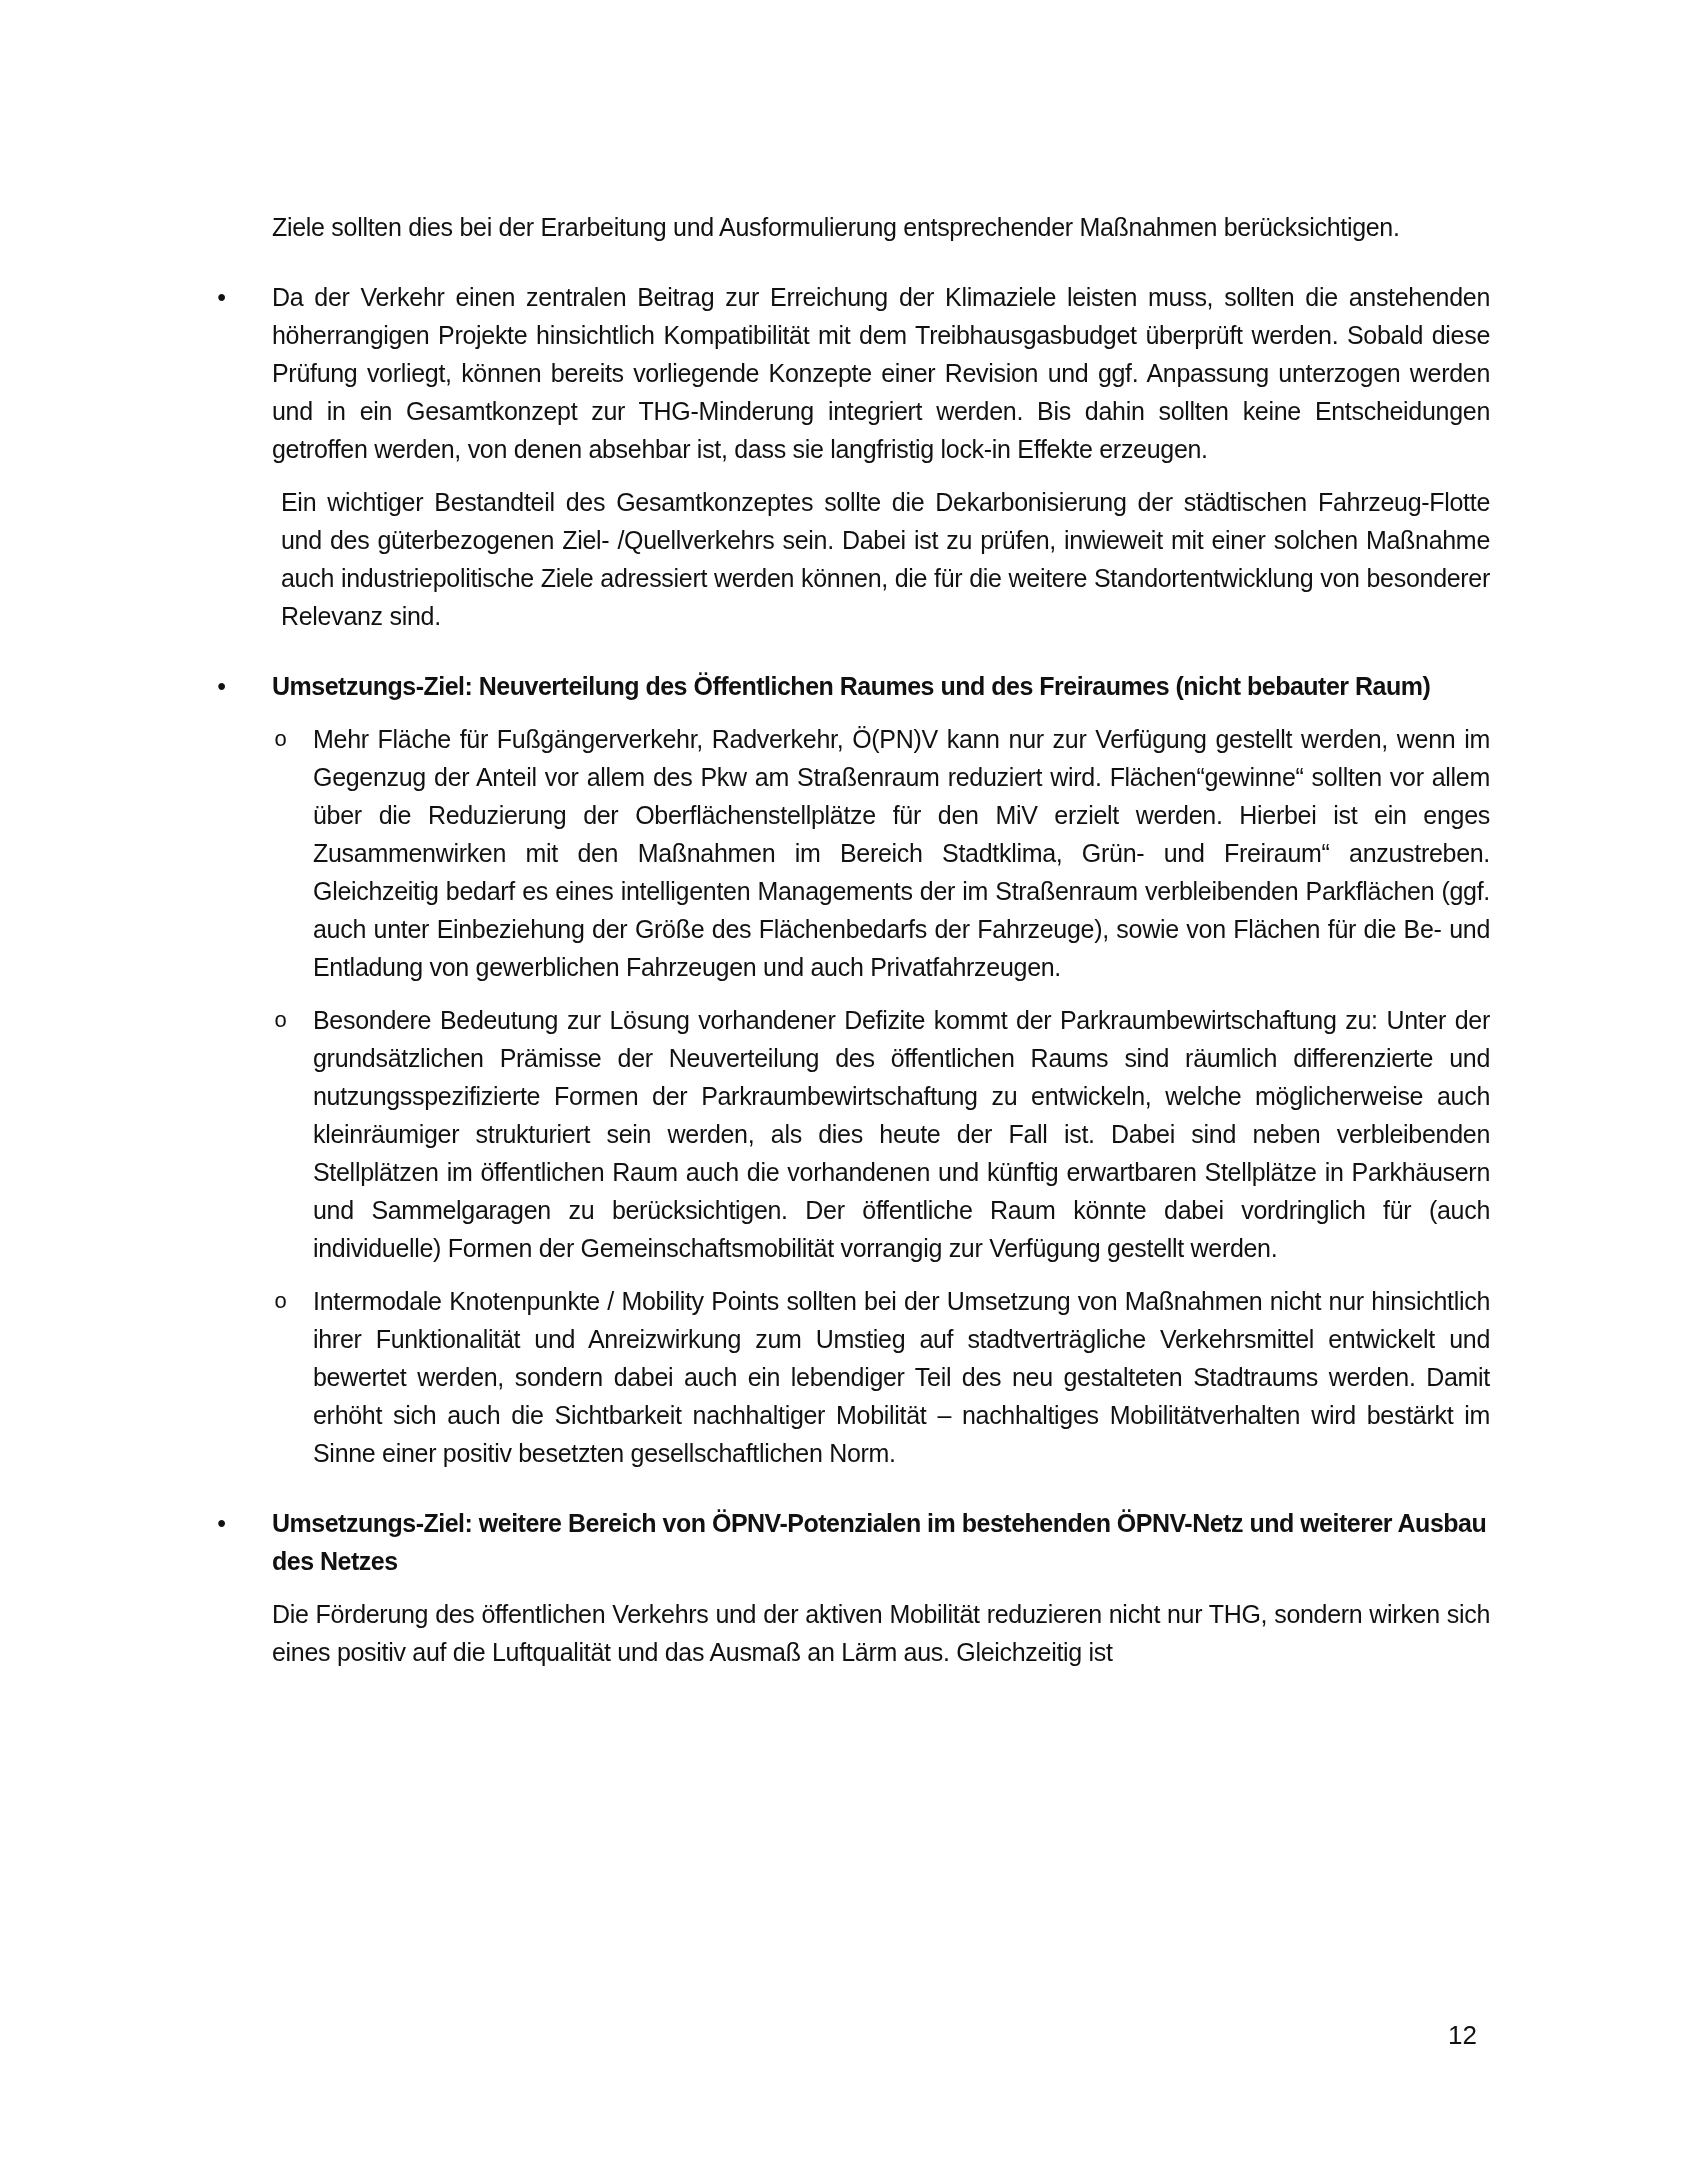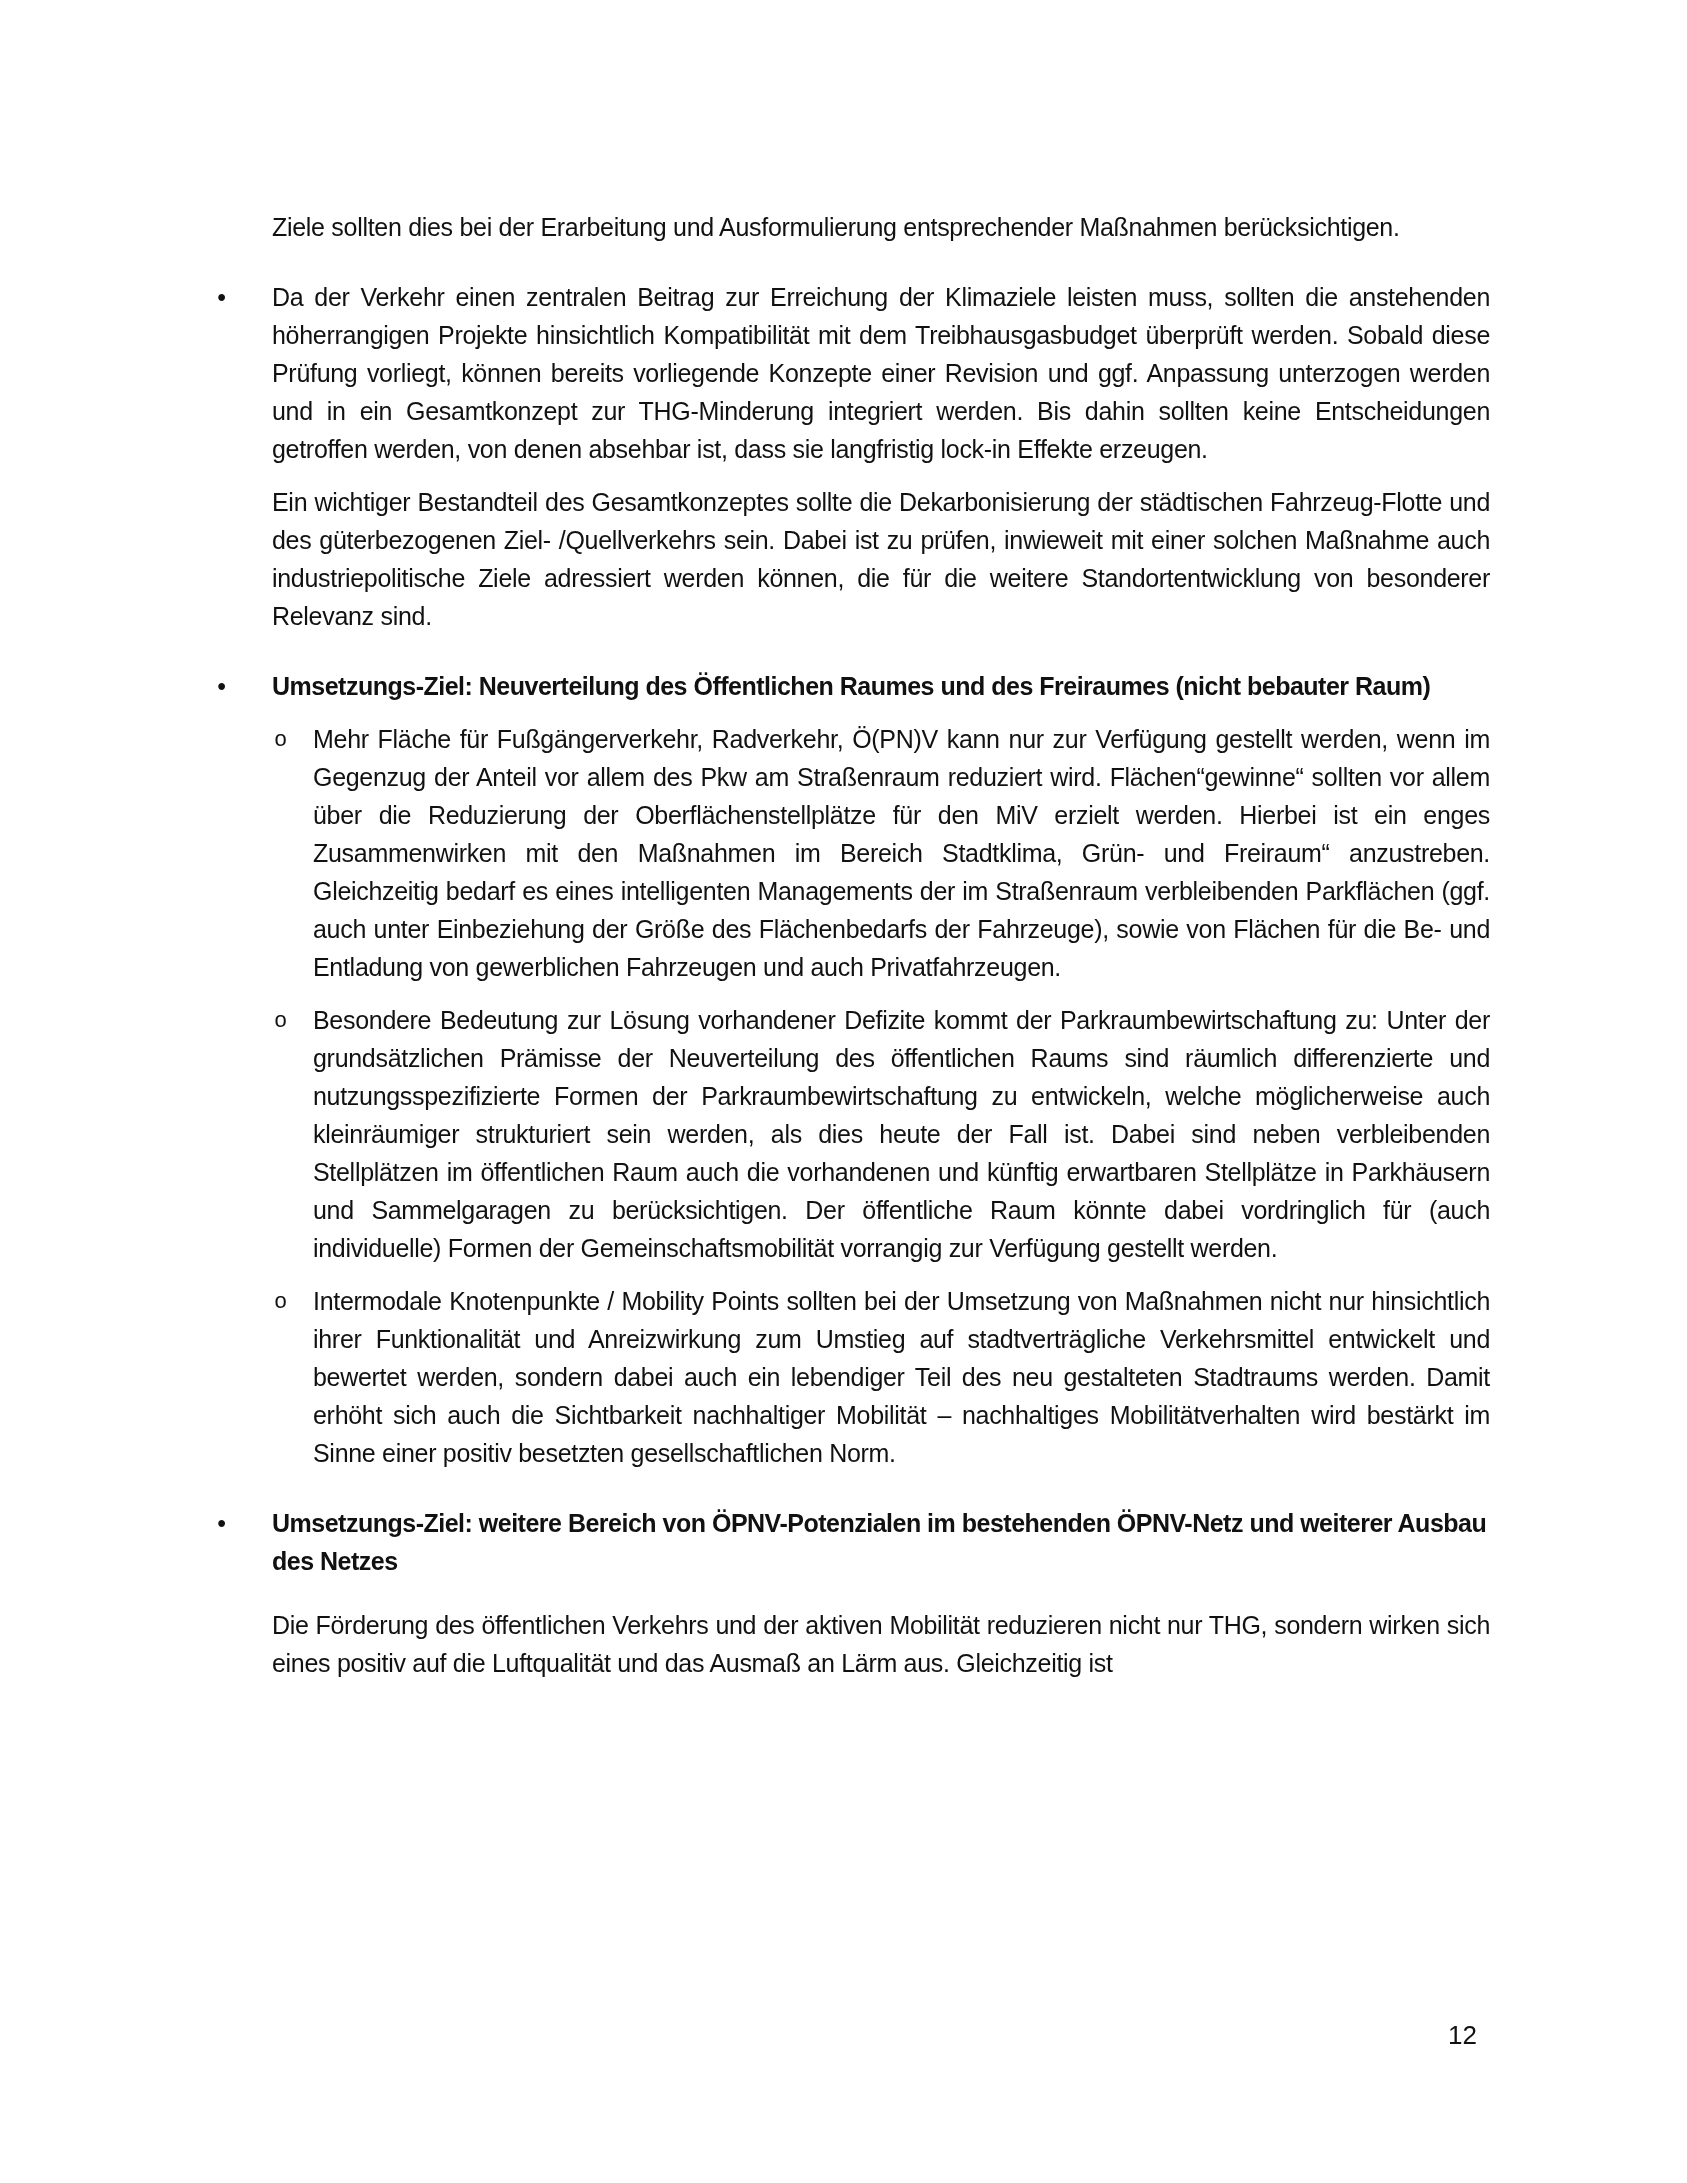--- a/index.html
+++ b/index.html
@@ -29,41 +29,41 @@
       top: 192px;
       width: 1218px;
       font-size: 25px;
       line-height: 38px;
       letter-spacing: -0.3px;
     }
     p {
       margin: 0;
       text-align: justify;
     }
-    .para-gap { margin-top: 15px; }
+    .para-gap { margin-top: 15px; margin-left: 9px; }
     .section {
       position: relative;
       margin-top: 32px;
     }
     .bullet {
       position: absolute;
       left: -59px;
       top: 0;
       width: 17px;
       text-align: center;
       font-size: 25px;
       line-height: 38px;
     }
     .heading {
       font-weight: bold;
       text-align: left;
       letter-spacing: -0.5px;
     }
     .section-body {
-      margin-top: 26px;
+      margin-top: 15px;
     }
     .sublist {
       margin-top: 15px;
     }
     .subitem {
       position: relative;
       padding-left: 41px;
       margin-bottom: 15px;
     }
     .subitem:last-child { margin-bottom: 0; }

